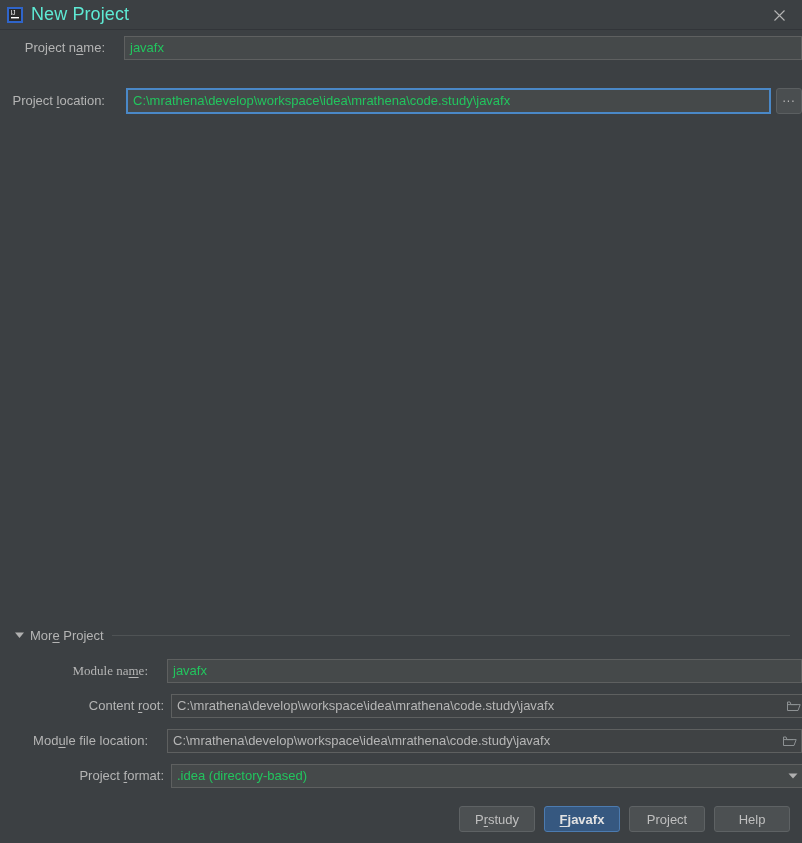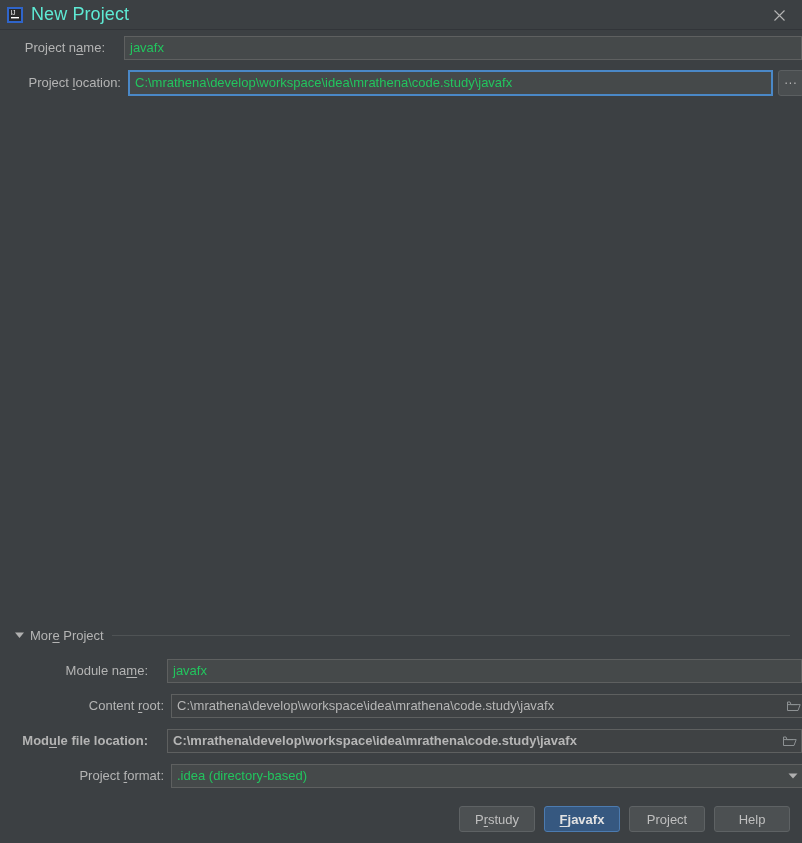--- a/index.html
+++ b/index.html
@@ -191,21 +191,21 @@
 
   <div class="row" style="padding-left:12px;">
     <div class="lbl" style="width:100px;">
       <span>Project n</span><span class="mn">a</span><span>me:</span>
     </div>
     <div class="field-wrap" style="width:678px;">
       <div class="field" style="width:678px;" placeholder="">javafx</div>
     </div>
   </div>
 
-  <div class="row" style="padding-left:28px;">
+  <div class="row" style="padding-left:12px;margin-top:18px;">
     <div class="lbl" style="width:100px;">
       <span>Project </span><span class="mn">l</span><span>ocation:</span>
     </div>
     <div class="field-wrap">
       <div class="field focused" style="width:645px;" placeholder="">C:\mrathena\develop\workspace\idea\mrathena\code.study\javafx</div>
       <div class="dots-btn">
         <span class="dots">...</span>
       </div>
     </div>
   </div>
@@ -220,21 +220,21 @@
   </div>
   <span class="ms-label">
     <span>Mor</span><span class="mn">e</span><span> Project</span>
   </span>
   <div class="ms-line"></div>
 </div>
 
 <div class="bottom-form">
 
   <div class="row" style="padding-left:12px;">
-    <div class="lbl" style="width:143px;">
+    <div class="lbl" style="width:143px;font-family:Liberation Serif, serif;">
       <span>Module na</span><span class="mn">m</span><span>e:</span>
     </div>
     <div class="field-wrap" style="width:635px;">
       <div class="field" style="width:635px;" placeholder="">javafx</div>
     </div>
   </div>
 
   <div class="row" style="padding-left:28px;">
     <div class="lbl" style="width:143px;">
       <span>Content </span><span class="mn">r</span><span>oot:</span>
@@ -243,21 +243,21 @@
       <div class="field readonly" style="width:635px; padding-right:26px;" placeholder="">C:\mrathena\develop\workspace\idea\mrathena\code.study\javafx</div>
       <div class="folder-btn">
         <svg width="14" height="12" viewBox="0 0 14 12">
           <path d="M0.5 2 L0.5 10.5 L11 10.5 L13.2 4.6 L4 4.6 L3 2 Z" fill="none" stroke="#8d9193" stroke-width="1"></path>
           <path d="M0.5 4.6 L10 4.6" stroke="#8d9193" stroke-width="1" fill="none"></path>
         </svg>
       </div>
     </div>
   </div>
 
-  <div class="row" style="padding-left:12px;font-weight:bold;">
+  <div class="row" style="padding-left:12px;">
     <div class="lbl" style="width:143px;">
       <span>Mod</span><span class="mn">u</span><span>le file location:</span>
     </div>
     <div class="field-wrap" style="width:635px;">
       <div class="field readonly" style="width:635px; padding-right:26px;" placeholder="">C:\mrathena\develop\workspace\idea\mrathena\code.study\javafx</div>
       <div class="folder-btn">
         <svg width="14" height="12" viewBox="0 0 14 12">
           <path d="M0.5 2 L0.5 10.5 L11 10.5 L13.2 4.6 L4 4.6 L3 2 Z" fill="none" stroke="#8d9193" stroke-width="1"></path>
           <path d="M0.5 4.6 L10 4.6" stroke="#8d9193" stroke-width="1" fill="none"></path>
         </svg>

